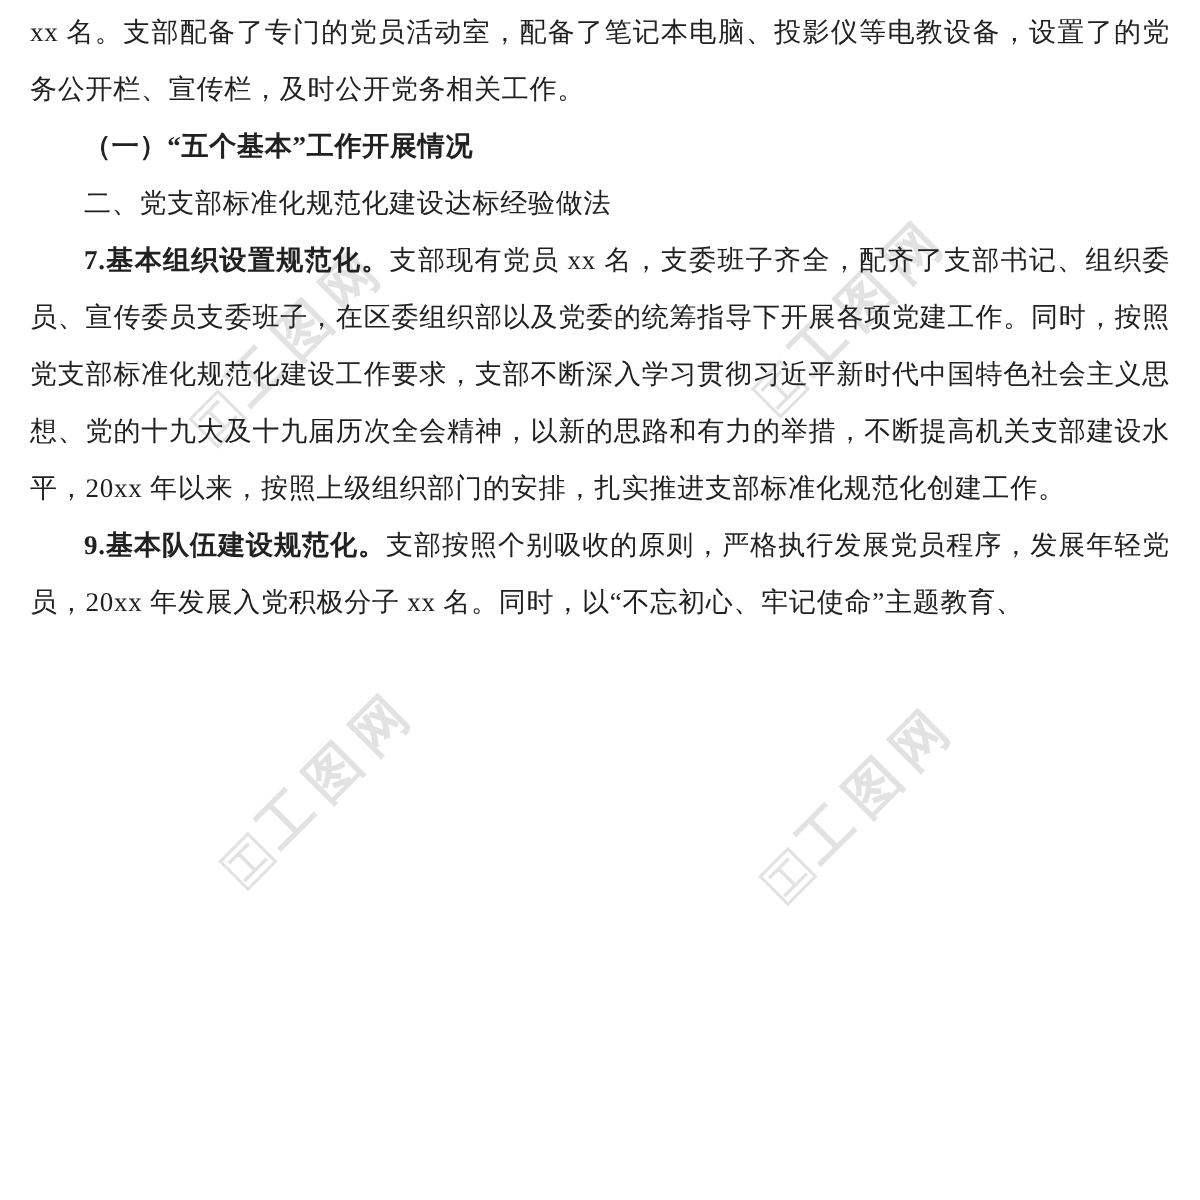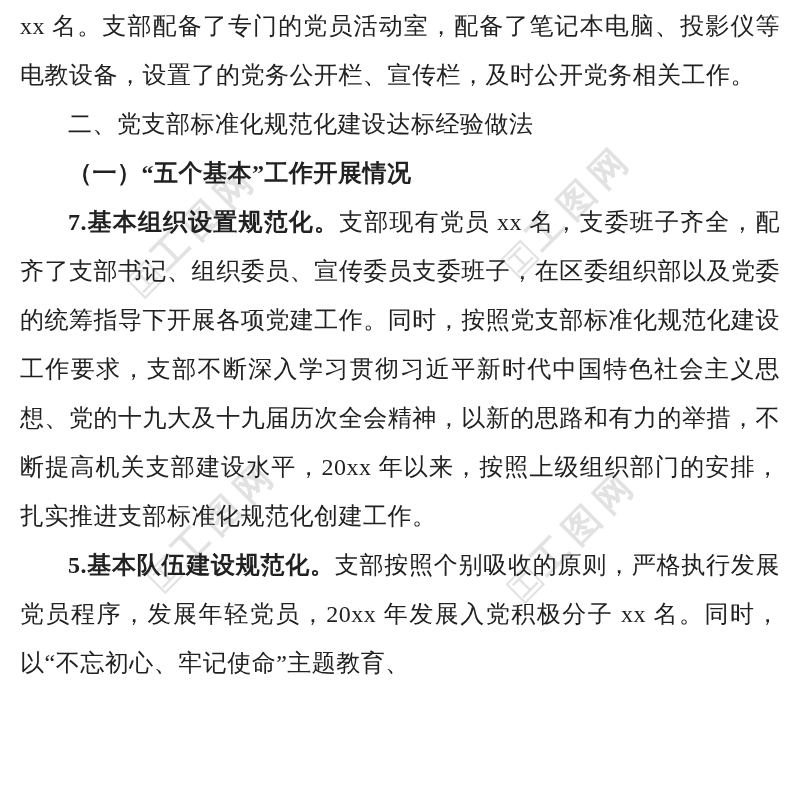--- a/index.html
+++ b/index.html
@@ -16,22 +16,22 @@
     width: 800px;
     height: 800px;
     padding: 2px 20px 0 20px;
     overflow: hidden;
   }
   .doc-body {
     position: relative;
     z-index: 1;
   }
   .para {
-    font-size: 24px;
-    line-height: 49px;
+    font-size: 18px;
+    line-height: 38px;
     text-align: justify;
     text-justify: inter-ideograph;
     letter-spacing: 0.5px;
     word-break: break-all;
   }
   .para.indent { text-indent: 2em; }
   .para.gap { margin-top: 25px; }
   .para .bold { font-weight: 700; }
   .watermark {
     position: absolute;
@@ -72,19 +72,19 @@
   </div>
   <div class="watermark" style="left:130px; top:500px;">
     <span class="wm-logo">工</span><span>工图网</span>
   </div>
   <div class="watermark" style="left:490px; top:510px;">
     <span class="wm-logo">工</span><span>工图网</span>
   </div>
 
   <div class="doc-body">
       <p class="para"><span class="">xx 名。支部配备了专门的党员活动室，配备了笔记本电脑、投影仪等电教设备，设置了的党务公开栏、宣传栏，及时公开党务相关工作。</span></p>
+      <p class="para indent"><span class="bold">（一）“五个基本”工作开展情况</span></p>
       <p class="para indent"><span class="">二、党支部标准化规范化建设达标经验做法</span></p>
-      <p class="para indent"><span class="bold">（一）“五个基本”工作开展情况</span></p>
       <p class="para indent"><span class="bold">7.基本组织设置规范化。</span><span class="">支部现有党员 xx 名，支委班子齐全，配齐了支部书记、组织委员、宣传委员支委班子，在区委组织部以及党委的统筹指导下开展各项党建工作。同时，按照党支部标准化规范化建设工作要求，支部不断深入学习贯彻习近平新时代中国特色社会主义思想、党的十九大及十九届历次全会精神，以新的思路和有力的举措，不断提高机关支部建设水平，20xx 年以来，按照上级组织部门的安排，扎实推进支部标准化规范化创建工作。</span></p>
-      <p class="para indent"><span class="bold">5.基本队伍建设规范化。</span><span class="">支部按照个别吸收的原则，严格执行发展党员程序，发展年轻党员，20xx 年发展入党积极分子 xx 名。同时，以“不忘初心、牢记使命”主题教育、</span></p>
+      <p class="para indent"><span class="bold">9.基本队伍建设规范化。</span><span class="">支部按照个别吸收的原则，严格执行发展党员程序，发展年轻党员，20xx 年发展入党积极分子 xx 名。同时，以“不忘初心、牢记使命”主题教育、</span></p>
     </div>
 
 </div>
 
 </body></html>

